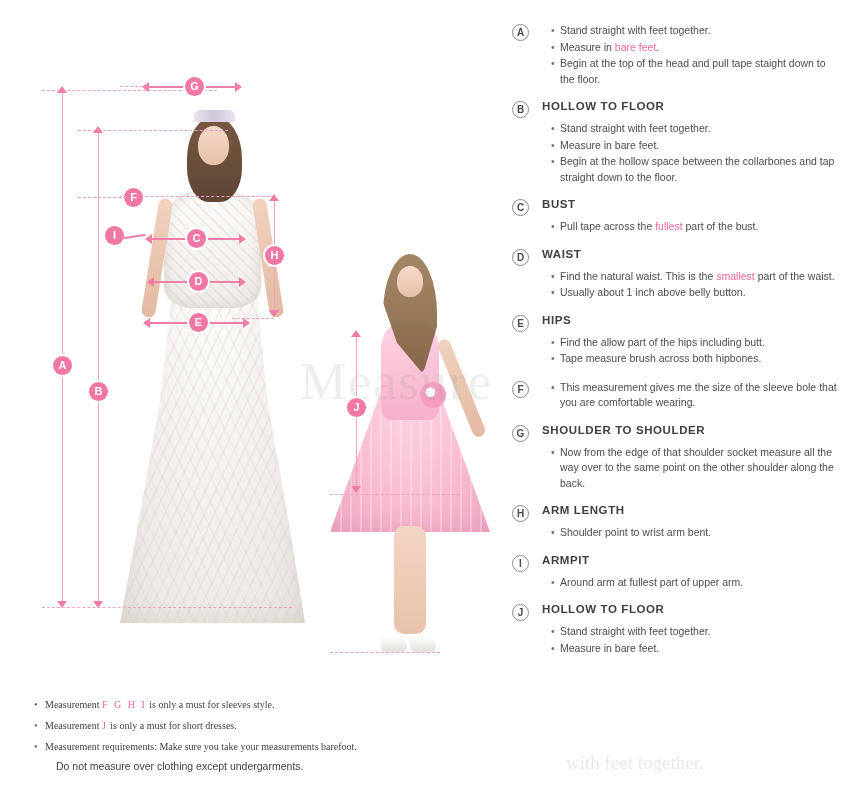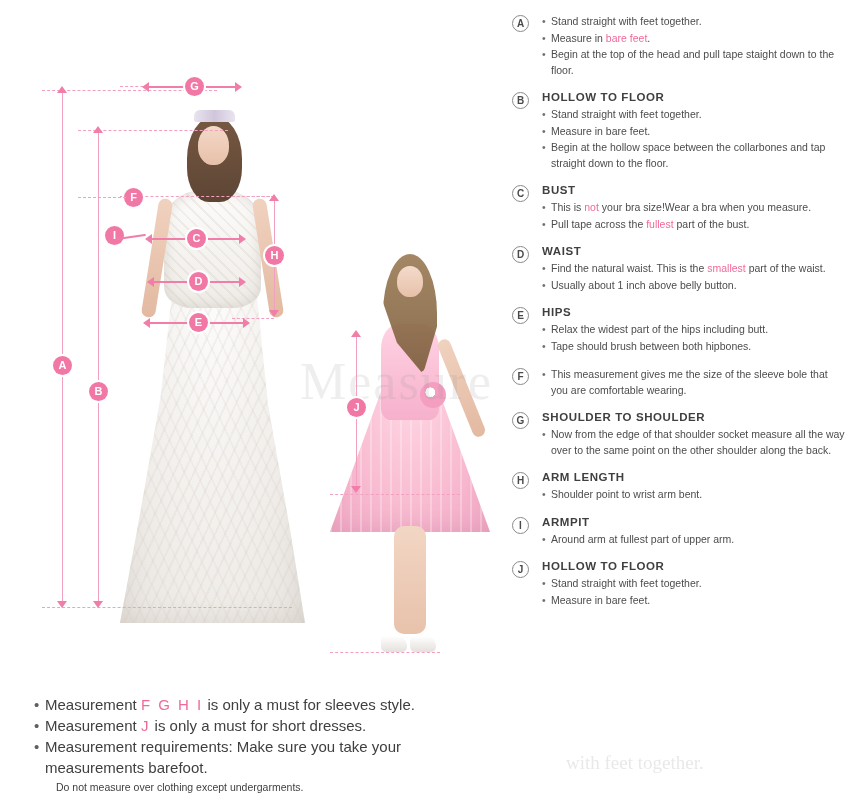--- a/index.html
+++ b/index.html
@@ -181,36 +181,36 @@
     width:17px; height:17px; border-radius:50%;
     border:1.4px solid #8a8a8a;
     color:#4a4a4a; font-size:10px; font-weight:bold;
     line-height:15px; text-align:center;
   }
   .instr h3 {
     margin:0 0 4px 0;
     font-size:11.5px; font-weight:bold; letter-spacing:.6px;
     color:#3f3f3f; text-transform:uppercase;
   }
-  .instr ul { margin:0; padding:0; list-style:none; }
+  .instr ul { margin:9px; padding:0; list-style:none; }
   .instr li {
     font-size:10.5px; line-height:15.5px; color:#4c4c4c;
     padding-left:9px; position:relative; margin-bottom:1px;
   }
   .instr li:before {
     content:"\2022"; position:absolute; left:0; top:0; color:#6f6f6f;
   }
   .hl-pink { color:#f0699b; }
 
   
   #notes { position:absolute; left:34px; top:694px; width:440px; }
   #notes li {
     list-style:none;
-    font-size:15px; line-height:21px; color:#3f3f3f;
-    position:relative; padding-left:11px;
+    font-size:10px; line-height:21px; color:#3f3f3f;
+    position:relative; padding-left:11px;font-family:Liberation Serif, serif;
   }
   #notes li:before { content:"\2022"; position:absolute; left:0; top:0; color:#5f5f5f; }
   #notes ul { margin:0; padding:0; }
   #notes .cont { padding-left:22px; font-size:10.5px; line-height:19px; color:#3f3f3f; }
   .pinkletters { color:#f0699b; letter-spacing:2px; }
 </style>
 </head>
 <body>
 
 <div id="page">
@@ -334,40 +334,39 @@
         <li><span>Stand straight with feet together.</span></li>
         <li><span>Measure in bare feet.</span></li>
         <li><span>Begin at the hollow space between  the collarbones and tap straight down to the floor.</span></li>
       </ul>
     </div>
 
     <div class="instr">
       <span class="letter">C</span>
       <h3>BUST</h3>
       <ul>
-        <li><span>This is </span><span class="hl-pink">not</span><span> your bra size!Wear a bra when you measure.</span></li>
         <li><span>Pull tape across the </span><span class="hl-pink">fullest</span><span> part of the bust.</span></li>
       </ul>
     </div>
 
     <div class="instr">
       <span class="letter">D</span>
       <h3>WAIST</h3>
       <ul>
         <li><span>Find the natural waist. This is the </span><span class="hl-pink">smallest</span><span> part of the waist.</span></li>
         <li><span>Usually about 1 inch above belly button.</span></li>
       </ul>
     </div>
 
     <div class="instr">
       <span class="letter">E</span>
       <h3>HIPS</h3>
       <ul>
-        <li><span>Relax the widest part of the hips including butt.</span></li>
-        <li><span>Tape should brush between both hipbones.</span></li>
+        <li><span>Find the allow part of the hips including butt.</span></li>
+        <li><span>Tape measure brush across both hipbones.</span></li>
       </ul>
     </div>
 
     <div class="instr">
       <span class="letter">F</span>
       <ul>
         <li><span>This measurement gives me the size of the sleeve bole that you are comfortable wearing.</span></li>
       </ul>
     </div>
 

